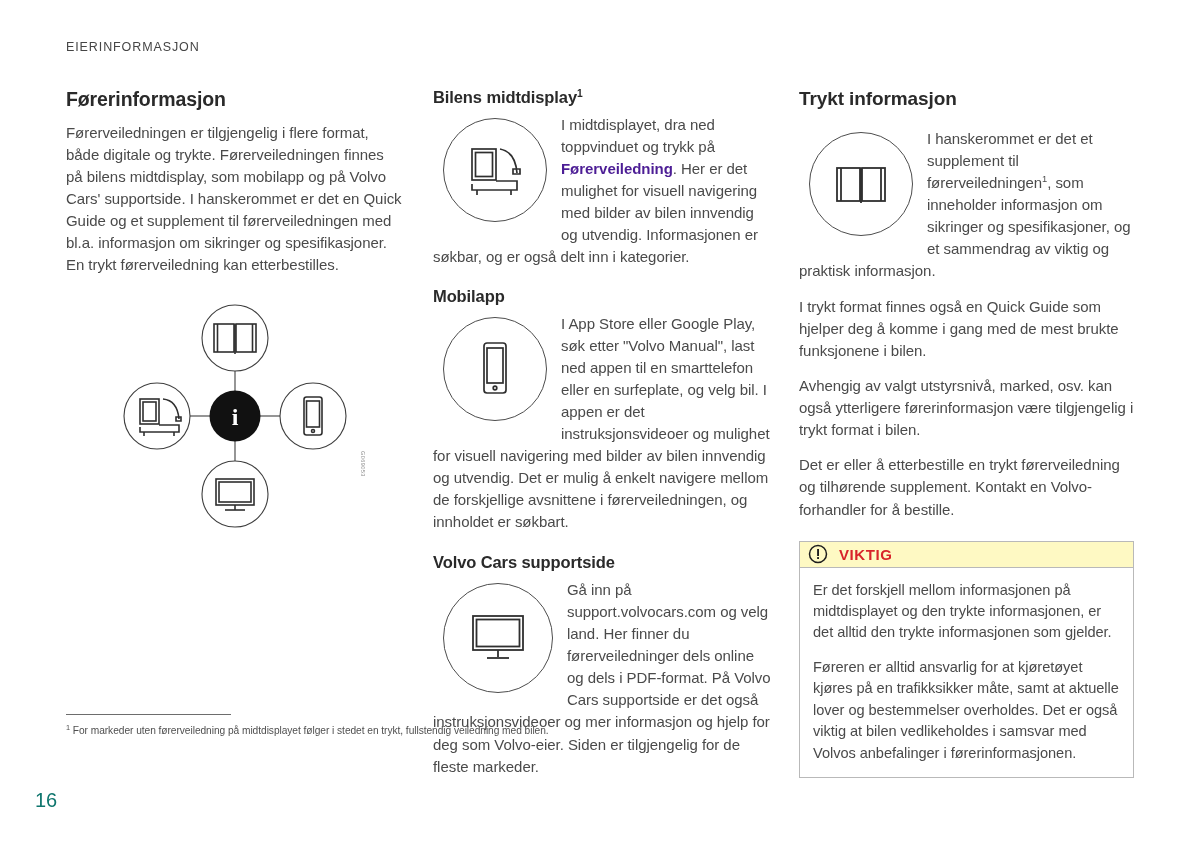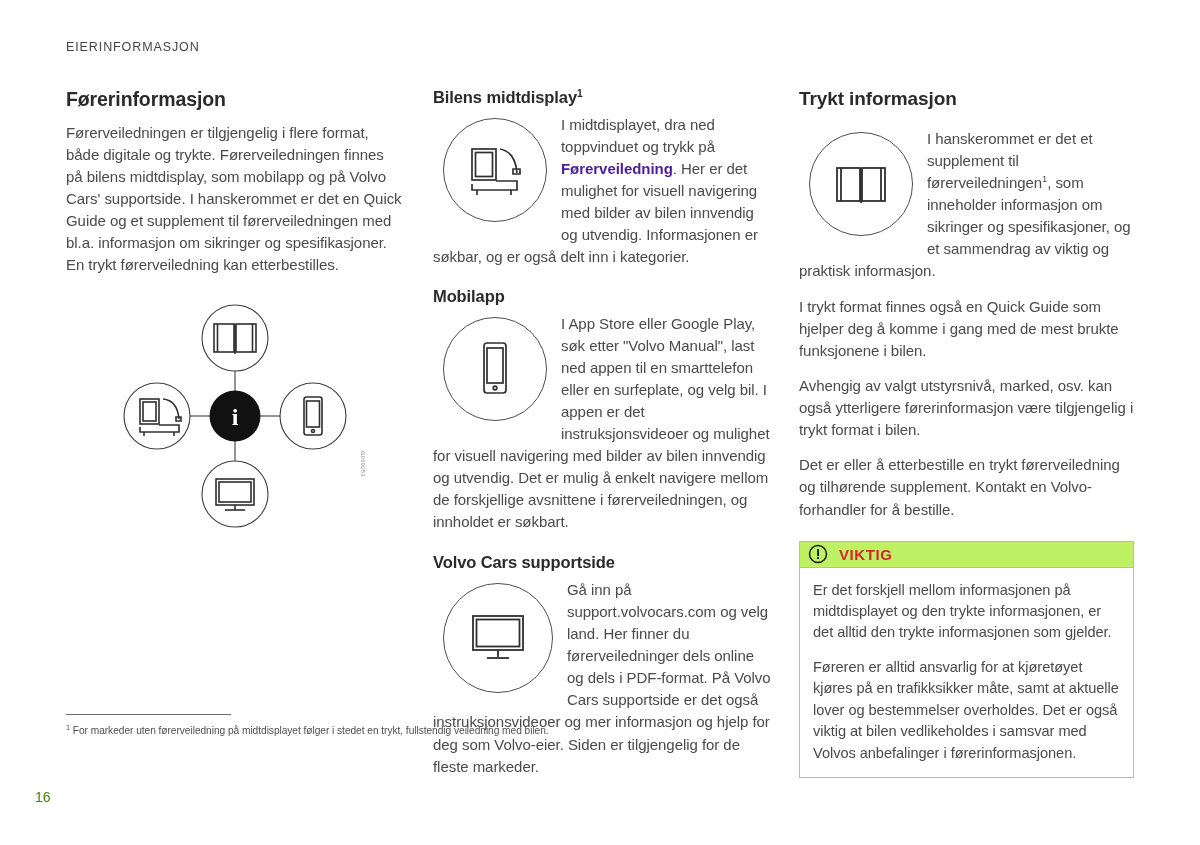--- a/index.html
+++ b/index.html
@@ -23,22 +23,22 @@
     letter-spacing: 0.9px;
     color: #454545;
     font-weight: 400;
   }
 
   
   #page-number {
     position: absolute;
     left: 35px;
     top: 789px;
-    font-size: 14px;
-    color: #4d7c0f;
+    font-size: 20px;
+    color: #0f766e;
   }
 
   
   #columns {
     position: absolute;
     left: 0;
     top: 88px;
     width: 1152px;
     height: 625px;
   }
@@ -120,21 +120,21 @@
   .icon-para::after { content: ""; display: block; clear: both; }
 
   
   #viktig-box {
     margin-top: 20px;
     border: 1px solid #b9b9b9;
     background: #ffffff;
     width: 335px;
   }
   #viktig-head {
-    background: #bef264;
+    background: #fef9c3;
     height: 26px;
     display: flex;
     align-items: center;
     padding: 0 0 0 8px;
     border-bottom: 1px solid #b9b9b9;
   }
   #viktig-head .warn-icon { flex: 0 0 auto; display: block; }
   #viktig-head .warn-label {
     font-size: 15px;
     font-weight: bold;

